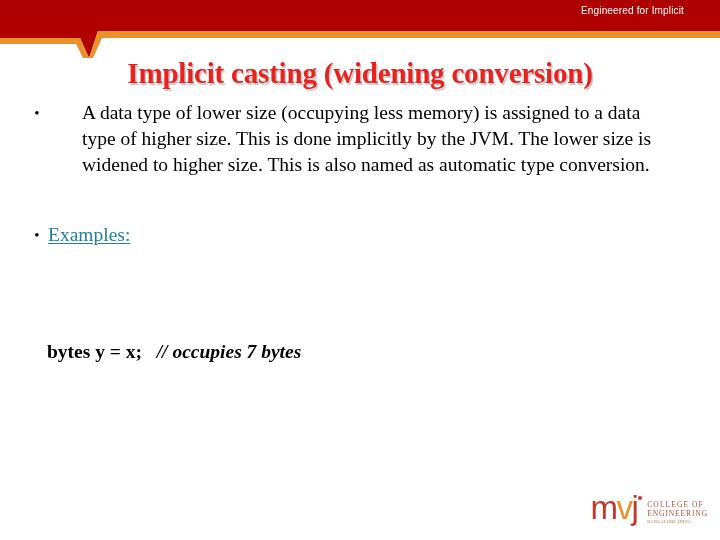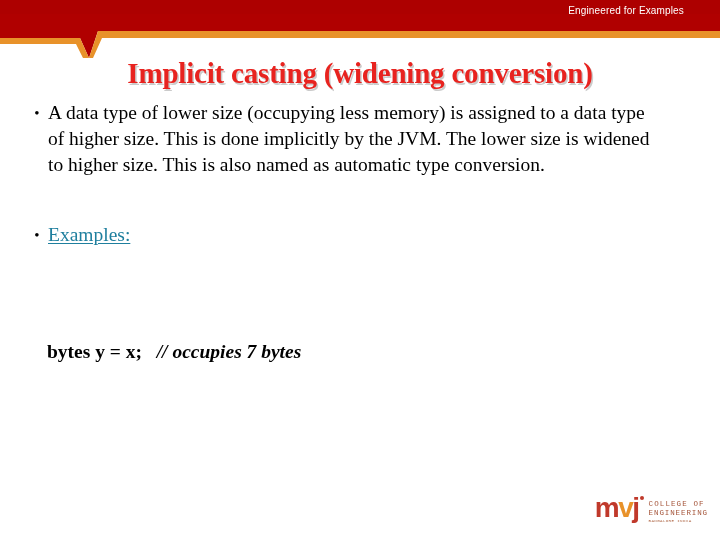--- a/index.html
+++ b/index.html
@@ -76,21 +76,21 @@
     font-size: 15px;
     line-height: 26px;
   }
   .bullet-body {
     flex: 1 1 auto;
     padding-right: 44px;
   }
 
   
   #bullet-1 { margin-left: 26px; }
-  #bullet-1 .bullet-body { max-width: 612px; }
+  #bullet-1 .bullet-body { max-width: 612px; margin-left: 34px; }
 
   
   #bullet-2 { margin-left: 26px; margin-top: 44px; }
   .examples-label {
     color: #1f7f9e;
     text-decoration: underline;
     text-underline-offset: 2px;
     text-align: right;
   }
 
@@ -116,22 +116,22 @@
   #logo {
     position: absolute;
     right: 12px;
     bottom: 12px;
     display: flex;
     align-items: flex-start;
     height: 36px;
   }
   #logo-mark {
     font-family: "Liberation Sans", "DejaVu Sans", sans-serif;
-    font-weight: bold;
-    font-size: 28px;
+    font-weight: normal;
+    font-size: 33px;
     line-height: 33px;
     letter-spacing: -1.5px;
     position: relative;
     top: -1px;
   }
   .logo-m { color: #c0392b; }
   .logo-v { color: #e8922a; }
   .logo-j { color: #c0392b; }
   #logo-dot {
     display: inline-block;
@@ -139,21 +139,21 @@
     background: #c0392b;
     border-radius: 50%;
     vertical-align: top;
     margin-left: 1px;
     position: relative;
     top: 5px;
   }
   #logo-words {
     margin-left: 5px;
     padding-top: 8px;
-    font-family: Liberation Mono, monospace;
+    font-family: Liberation Serif, serif;
     color: #a5553a;
   }
   .logo-line-1 {
     font-size: 7.5px;
     letter-spacing: 1.1px;
     line-height: 9px;
     white-space: nowrap;
   }
   .logo-line-2 {
     font-size: 7.5px;
@@ -176,21 +176,21 @@
   <svg width="720" height="66" viewBox="0 0 720 66">
 
     <path d="M 0 0 L 720 0 L 720 31 L 98 31 L 89 58 L 80 38 L 0 38 Z" fill="#b00000"></path>
 
     <path d="M 0 0 L 720 0 L 720 14 L 0 14 Z" fill="#ab0000" opacity="0.55"></path>
 
     <path d="M 0 38 L 80 38 L 89 58 L 83 58 L 76 44 L 0 44 Z" fill="#e8922a"></path>
 
     <path d="M 98 31 L 720 31 L 720 38 L 102 38 L 93 58 L 89 58 Z" fill="#e8922a"></path>
   </svg>
-  <div id="tagline">Engineered for Examples</div>
+  <div id="tagline">Engineered for Implicit</div>
 </div>
 
 <div id="slide-title">Implicit casting (widening conversion)</div>
 
 <div id="body-area">
 
   <div class="bullet-row" id="bullet-1">
     <span class="bullet-mark">•</span>
     <span class="bullet-body">A data type of lower size (occupying less memory) is assigned to a data type of higher size. This is done implicitly by the JVM. The lower size is widened to higher size. This is also named as automatic type conversion.</span>
   </div>

